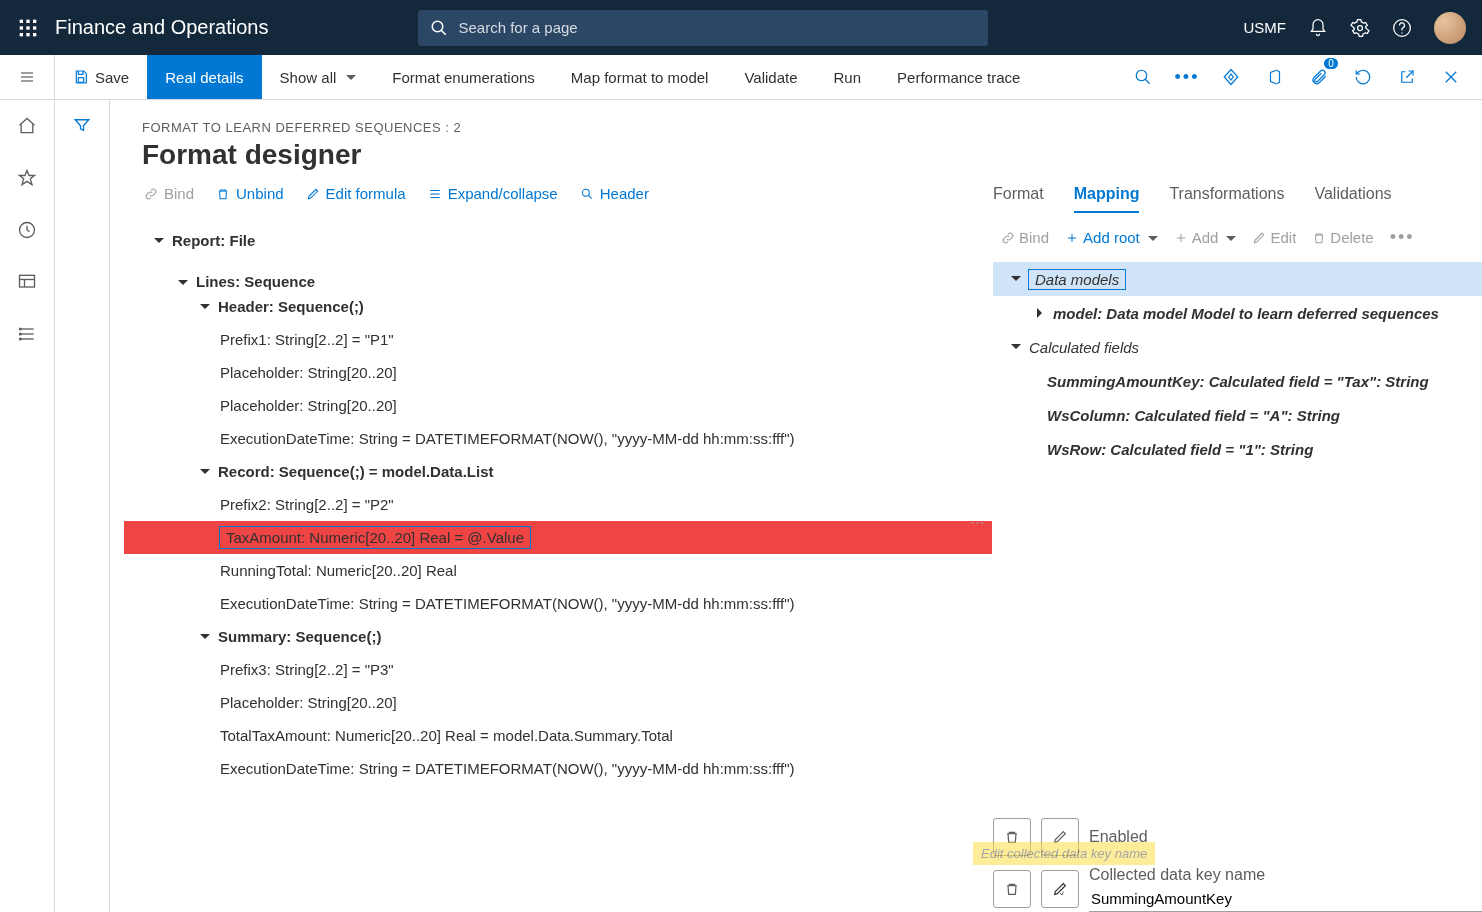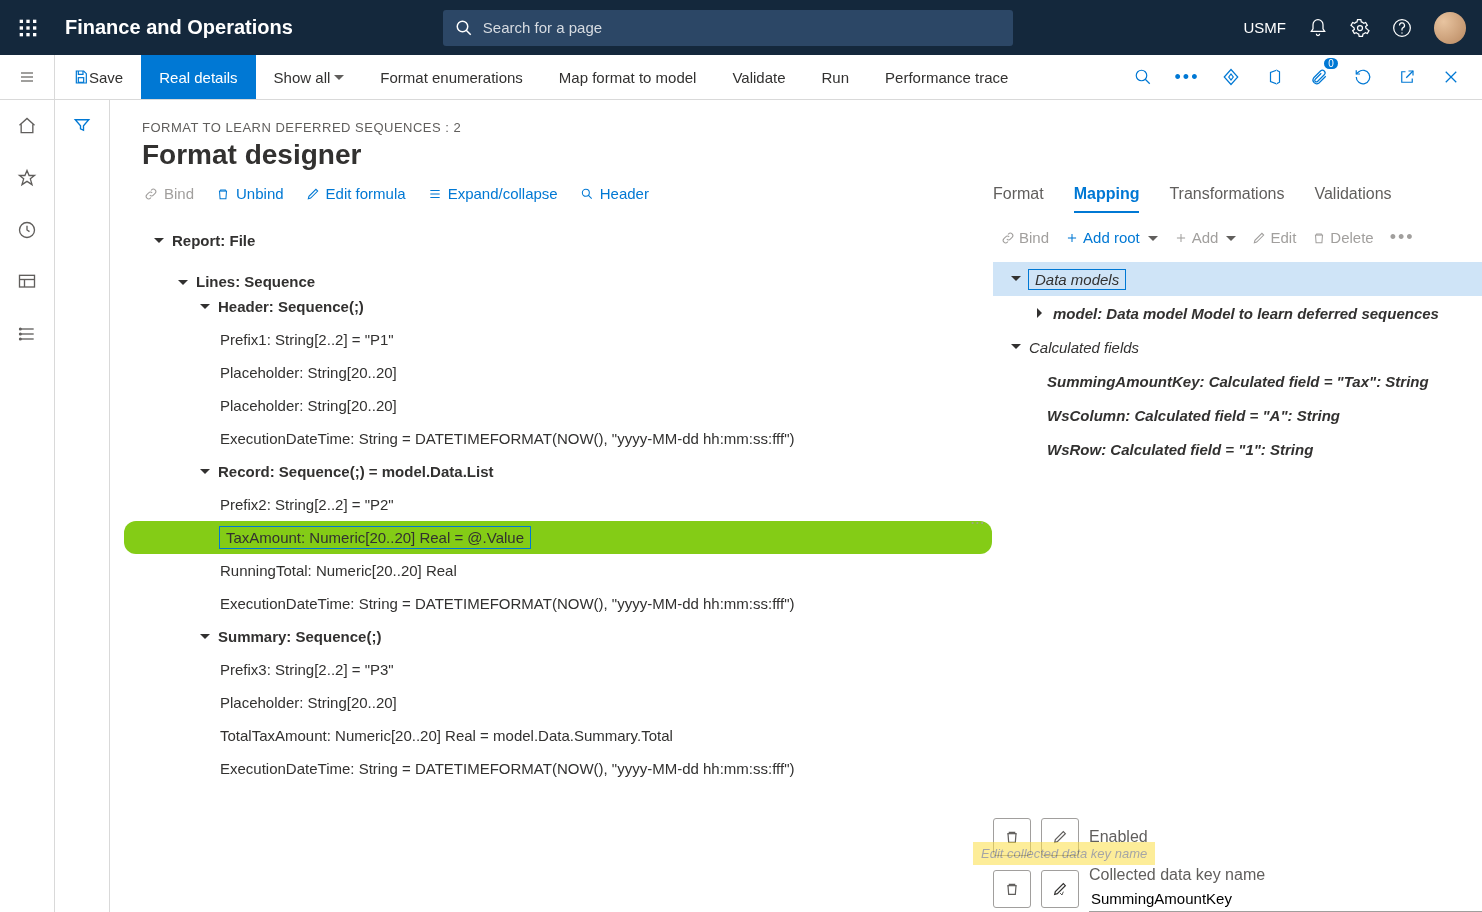--- a/index.html
+++ b/index.html
@@ -2,36 +2,36 @@
 <html><head>
 <meta charset="utf-8">
 <style>
   * { box-sizing: border-box; margin: 0; padding: 0; font-family: "Segoe UI", Arial, sans-serif; }
   body { width: 1482px; height: 912px; overflow: hidden; background: #fff; color: #323130; }
   
   
   .topbar { height: 55px; background: #14283c; display: flex; align-items: center; color: #fff; }
   .waffle { width: 55px; display: flex; align-items: center; justify-content: center; }
   .waffle svg { width: 20px; height: 20px; fill: #fff; }
-  .brand { font-size: 20px; font-weight: 700; margin-left: 10px; }
+  .brand { font-size: 20px; font-weight: 400; margin-left: 0; }
   .search-wrap { margin-left: 150px; width: 570px; height: 36px; background: #2c4766; border-radius: 3px; display: flex; align-items: center; padding: 0 12px; }
   .search-wrap svg { width: 18px; height: 18px; stroke: #fff; fill: none; stroke-width: 2; }
   .search-input { background: transparent; border: none; color: #fff; font-size: 15px; margin-left: 10px; flex: 1; outline: none; }
   .search-input::placeholder { color: #d6dbe1; }
   .top-right { margin-left: auto; display: flex; align-items: center; gap: 22px; padding-right: 16px; }
   .top-right > * { display: flex; align-items: center; justify-content: center; color: #fff; }
   .top-right svg { width: 20px; height: 20px; stroke: #fff; fill: none; stroke-width: 1.5; }
   .avatar { width: 32px; height: 32px; border-radius: 50%; background: radial-gradient(circle at 30% 30%, #e8c4a0, #b88860); }
   .entity { font-size: 15px; }
 
   
   .actionbar { height: 45px; border-bottom: 1px solid #d9d9d9; display: flex; align-items: stretch; background: #fff; }
   .left-gap { width: 55px; border-right: 1px solid #d9d9d9; display:flex; align-items:center; justify-content:center;}
   .left-gap svg { width:20px; height:16px; stroke:#605e5c; fill:none; stroke-width:1.8;}
-  .act-btn { display: flex; align-items: center; padding: 0 18px; font-size: 15px; color: #323130; cursor: pointer; }
+  .act-btn { display: flex; align-items: center; padding: 0 18px; font-size: 15px; color: #323130; cursor: pointer; gap: 6px; }
   .act-btn.save svg { width: 16px; height: 16px; stroke: #0078d4; fill: none; stroke-width: 1.8; }
   .act-btn.blue { background: #0078d4; color: #fff; }
   .chev-down::after { content: ""; display: inline-block; border: 5px solid transparent; border-top-color: #605e5c; margin-left: 4px; transform: translateY(3px); }
   .act-icons { margin-left: auto; display: flex; align-items: center; gap: 18px; padding-right: 18px; }
   .act-icons > span { display: flex; align-items: center; justify-content: center; width: 26px; height: 26px; }
   .act-icons svg { width: 18px; height: 18px; stroke: #0078d4; fill: none; stroke-width: 1.6; }
   .dots { color: #0078d4; font-size: 18px; letter-spacing: 2px; }
   .badge { position: relative; }
   .badge .count { position: absolute; top: -6px; right: -6px; background: #0078d4; color: #fff; border-radius: 8px; font-size: 10px; padding: 0 4px; min-width: 14px; text-align: center; }
 
@@ -66,21 +66,21 @@
   .node { display: flex; align-items: center; min-height: 33px; }
   .caret { width: 14px; height: 14px; margin-right: 6px; display: inline-flex; align-items: center; justify-content: center; }
   .caret.exp::before { content: ""; border: 5px solid transparent; border-top-color: #323130; transform: translateY(2px); }
   .caret.col::before { content: ""; border: 5px solid transparent; border-left-color: #323130; transform: translateX(2px); }
   .node .label { white-space: nowrap; }
   .bold { font-weight: 600; }
   .ind0 { padding-left: 28px; }
   .ind1 { padding-left: 52px; align-items: flex-end; }
   .ind2 { padding-left: 74px; }
   .ind3 { padding-left: 96px; }
-  .node.sel { background: #84cc16; border-radius: 12px; }
+  .node.sel { background: #ef4444; }
   .node.sel .label { outline: 1.5px solid #0078d4; padding: 2px 6px; }
   .tree-left { position: relative; }
   .grip { position: absolute; right: 6px; top: 304px; color: #a19f9d; font-size: 14px; letter-spacing:2px; writing-mode: vertical-lr; cursor: col-resize; }
 
   
   .rbody { display: flex; flex-direction: column; flex: 1; min-height: 0; }
   .rsubbar { display: flex; align-items: center; gap: 16px; padding: 14px 8px 8px 8px; font-size: 15px; flex-wrap: nowrap; }
   .rsubbar .muted { color: #a19f9d; display: flex; align-items: center; gap: 4px; white-space: nowrap; }
   .rsubbar .link { color: #0078d4; display: flex; align-items: center; gap: 4px; white-space: nowrap; }
   .rsubbar svg { width:14px; height:14px; stroke: currentColor; fill:none; stroke-width:1.8;}

